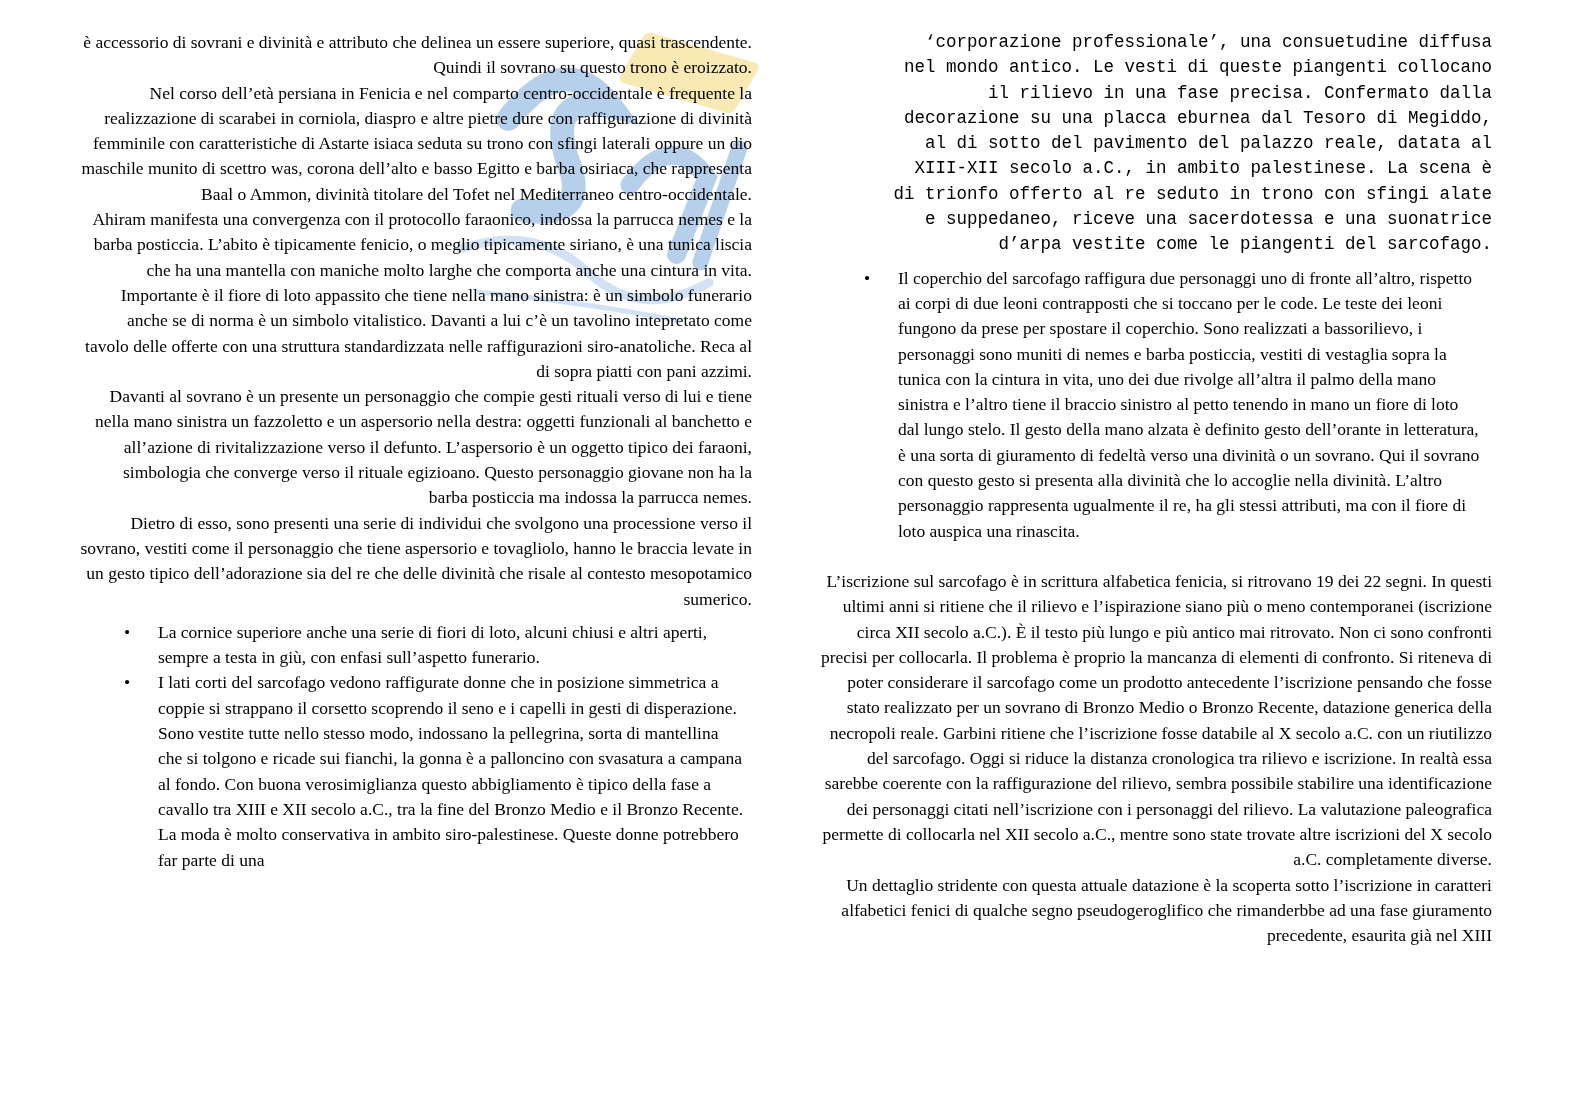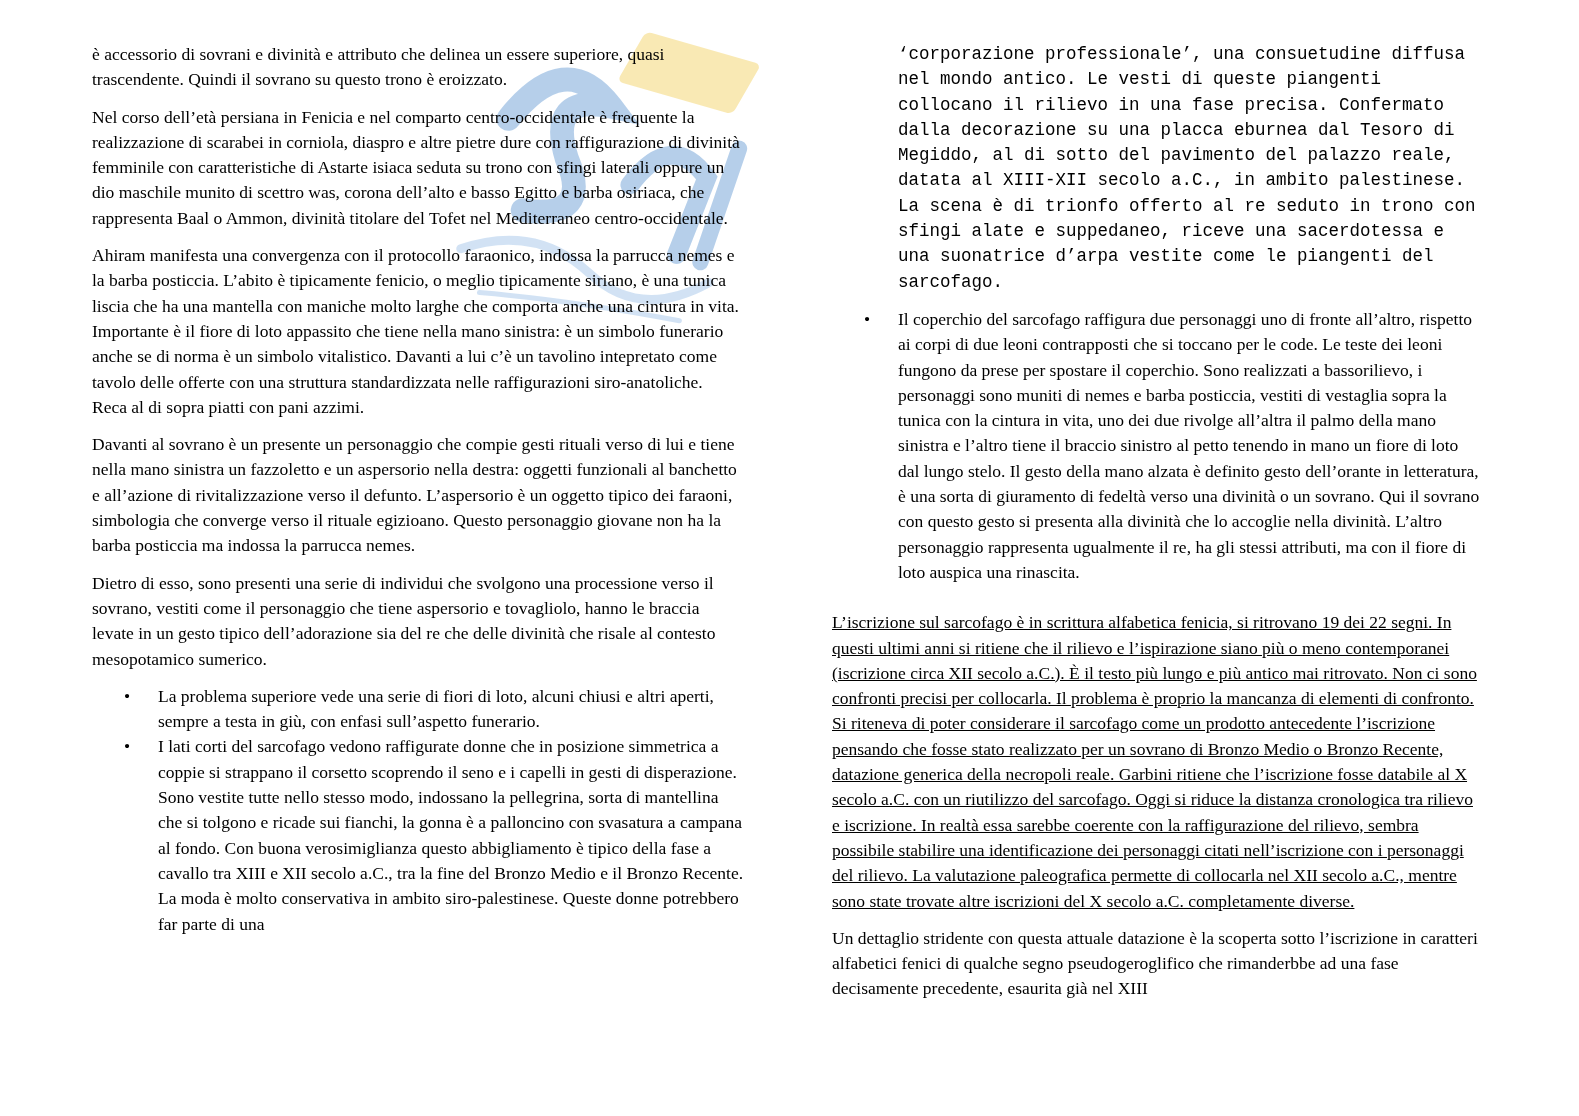--- a/index.html
+++ b/index.html
@@ -38,21 +38,22 @@
     gap: 68px;
     z-index: 1;
   }
   .col {
     width: 672px;
     font-size: 17.5px;
     line-height: 1.446;
     text-align: left;
   }
   .col p {
-    margin: 12px;
+    margin: 0;
+    text-align: right;
   }
   ul.bullets {
     margin: 8px;
     padding: 0;
     list-style: none;
   }
   ul.bullets li {
     position: relative;
     padding-left: 70px;
   }
@@ -61,21 +62,20 @@
     position: absolute;
     left: 36px;
     top: 0;
   }
   .cont-indent {
     padding-left: 66px;
     font-family: Liberation Mono, monospace;
   }
   .gap-before {
     margin-top: 25px !important;
-    text-decoration: underline;
   }
 </style>
 </head>
 <body>
 
 <div class="page">
 
   <svg class="watermark" viewBox="0 0 380 360" xmlns="http://www.w3.org/2000/svg">
     <g transform="rotate(16 190 180)">
       <rect x="180" y="8" width="120" height="56" rx="6" transform="skewX(-14)" fill="#f2cf5b"></rect>
@@ -89,28 +89,28 @@
 
   <div class="columns">
 
     <div class="col">
       <p>è accessorio di sovrani e divinità e attributo che delinea un essere superiore, quasi trascendente. Quindi il sovrano su questo trono è eroizzato.</p>
       <p>Nel corso dell’età persiana in Fenicia e nel comparto centro-occidentale è frequente la realizzazione di scarabei in corniola, diaspro e altre pietre dure con raffigurazione di divinità femminile con caratteristiche di Astarte isiaca seduta su trono con sfingi laterali oppure un dio maschile munito di scettro was, corona dell’alto e basso Egitto e barba osiriaca, che rappresenta Baal o Ammon, divinità titolare del Tofet nel Mediterraneo centro-occidentale.</p>
       <p>Ahiram manifesta una convergenza con il protocollo faraonico, indossa la parrucca nemes e la barba posticcia. L’abito è tipicamente fenicio, o meglio tipicamente siriano, è una tunica liscia che ha una mantella con maniche molto larghe che comporta anche una cintura in vita. Importante è il fiore di loto appassito che tiene nella mano sinistra: è un simbolo funerario anche se di norma è un simbolo vitalistico. Davanti a lui c’è un tavolino intepretato come tavolo delle offerte con una struttura standardizzata nelle raffigurazioni siro-anatoliche. Reca al di sopra piatti con pani azzimi.</p>
       <p>Davanti al sovrano è un presente un personaggio che compie gesti rituali verso di lui e tiene nella mano sinistra un fazzoletto e un aspersorio nella destra: oggetti funzionali al banchetto e all’azione di rivitalizzazione verso il defunto. L’aspersorio è un oggetto tipico dei faraoni, simbologia che converge verso il rituale egizioano. Questo personaggio giovane non ha la barba posticcia ma indossa la parrucca nemes.</p>
       <p>Dietro di esso, sono presenti una serie di individui che svolgono una processione verso il sovrano, vestiti come il personaggio che tiene aspersorio e tovagliolo, hanno le braccia levate in un gesto tipico dell’adorazione sia del re che delle divinità che risale al contesto mesopotamico sumerico.</p>
       <ul class="bullets">
-        <li>La problema superiore vede una serie di fiori di loto, alcuni chiusi e altri aperti, sempre a testa in giù, con enfasi sull’aspetto funerario.</li>
+        <li>La cornice superiore anche una serie di fiori di loto, alcuni chiusi e altri aperti, sempre a testa in giù, con enfasi sull’aspetto funerario.</li>
         <li>I lati corti del sarcofago vedono raffigurate donne che in posizione simmetrica a coppie si strappano il corsetto scoprendo il seno e i capelli in gesti di disperazione. Sono vestite tutte nello stesso modo, indossano la pellegrina, sorta di mantellina che si tolgono e ricade sui fianchi, la gonna è a palloncino con svasatura a campana al fondo. Con buona verosimiglianza questo abbigliamento è tipico della fase a cavallo tra XIII e XII secolo a.C., tra la fine del Bronzo Medio e il Bronzo Recente. La moda è molto conservativa in ambito siro-palestinese. Queste donne potrebbero far parte di una</li>
       </ul>
     </div>
 
     <div class="col">
       <p class="cont-indent">‘corporazione professionale’, una consuetudine diffusa nel mondo antico. Le vesti di queste piangenti collocano il rilievo in una fase precisa. Confermato dalla decorazione su una placca eburnea dal Tesoro di Megiddo, al di sotto del pavimento del palazzo reale, datata al XIII-XII secolo a.C., in ambito palestinese. La scena è di trionfo offerto al re seduto in trono con sfingi alate e suppedaneo, riceve una sacerdotessa e una suonatrice d’arpa vestite come le piangenti del sarcofago.</p>
       <ul class="bullets">
         <li>Il coperchio del sarcofago raffigura due personaggi uno di fronte all’altro, rispetto ai corpi di due leoni contrapposti che si toccano per le code. Le teste dei leoni fungono da prese per spostare il coperchio. Sono realizzati a bassorilievo, i personaggi sono muniti di nemes e barba posticcia, vestiti di vestaglia sopra la tunica con la cintura in vita, uno dei due rivolge all’altra il palmo della mano sinistra e l’altro tiene il braccio sinistro al petto tenendo in mano un fiore di loto dal lungo stelo. Il gesto della mano alzata è definito gesto dell’orante in letteratura, è una sorta di giuramento di fedeltà verso una divinità o un sovrano. Qui il sovrano con questo gesto si presenta alla divinità che lo accoglie nella divinità. L’altro personaggio rappresenta ugualmente il re, ha gli stessi attributi, ma con il fiore di loto auspica una rinascita.</li>
       </ul>
       <p class="gap-before">L’iscrizione sul sarcofago è in scrittura alfabetica fenicia, si ritrovano 19 dei 22 segni. In questi ultimi anni si ritiene che il rilievo e l’ispirazione siano più o meno contemporanei (iscrizione circa XII secolo a.C.). È il testo più lungo e più antico mai ritrovato. Non ci sono confronti precisi per collocarla. Il problema è proprio la mancanza di elementi di confronto. Si riteneva di poter considerare il sarcofago come un prodotto antecedente l’iscrizione pensando che fosse stato realizzato per un sovrano di Bronzo Medio o Bronzo Recente, datazione generica della necropoli reale. Garbini ritiene che l’iscrizione fosse databile al X secolo a.C. con un riutilizzo del sarcofago. Oggi si riduce la distanza cronologica tra rilievo e iscrizione. In realtà essa sarebbe coerente con la raffigurazione del rilievo, sembra possibile stabilire una identificazione dei personaggi citati nell’iscrizione con i personaggi del rilievo. La valutazione paleografica permette di collocarla nel XII secolo a.C., mentre sono state trovate altre iscrizioni del X secolo a.C. completamente diverse.</p>
-      <p>Un dettaglio stridente con questa attuale datazione è la scoperta sotto l’iscrizione in caratteri alfabetici fenici di qualche segno pseudogeroglifico che rimanderbbe ad una fase decisamente precedente, esaurita già nel XIII</p>
+      <p>Un dettaglio stridente con questa attuale datazione è la scoperta sotto l’iscrizione in caratteri alfabetici fenici di qualche segno pseudogeroglifico che rimanderbbe ad una fase giuramento precedente, esaurita già nel XIII</p>
     </div>
 
   </div>
 </div>
 
 </body></html>

